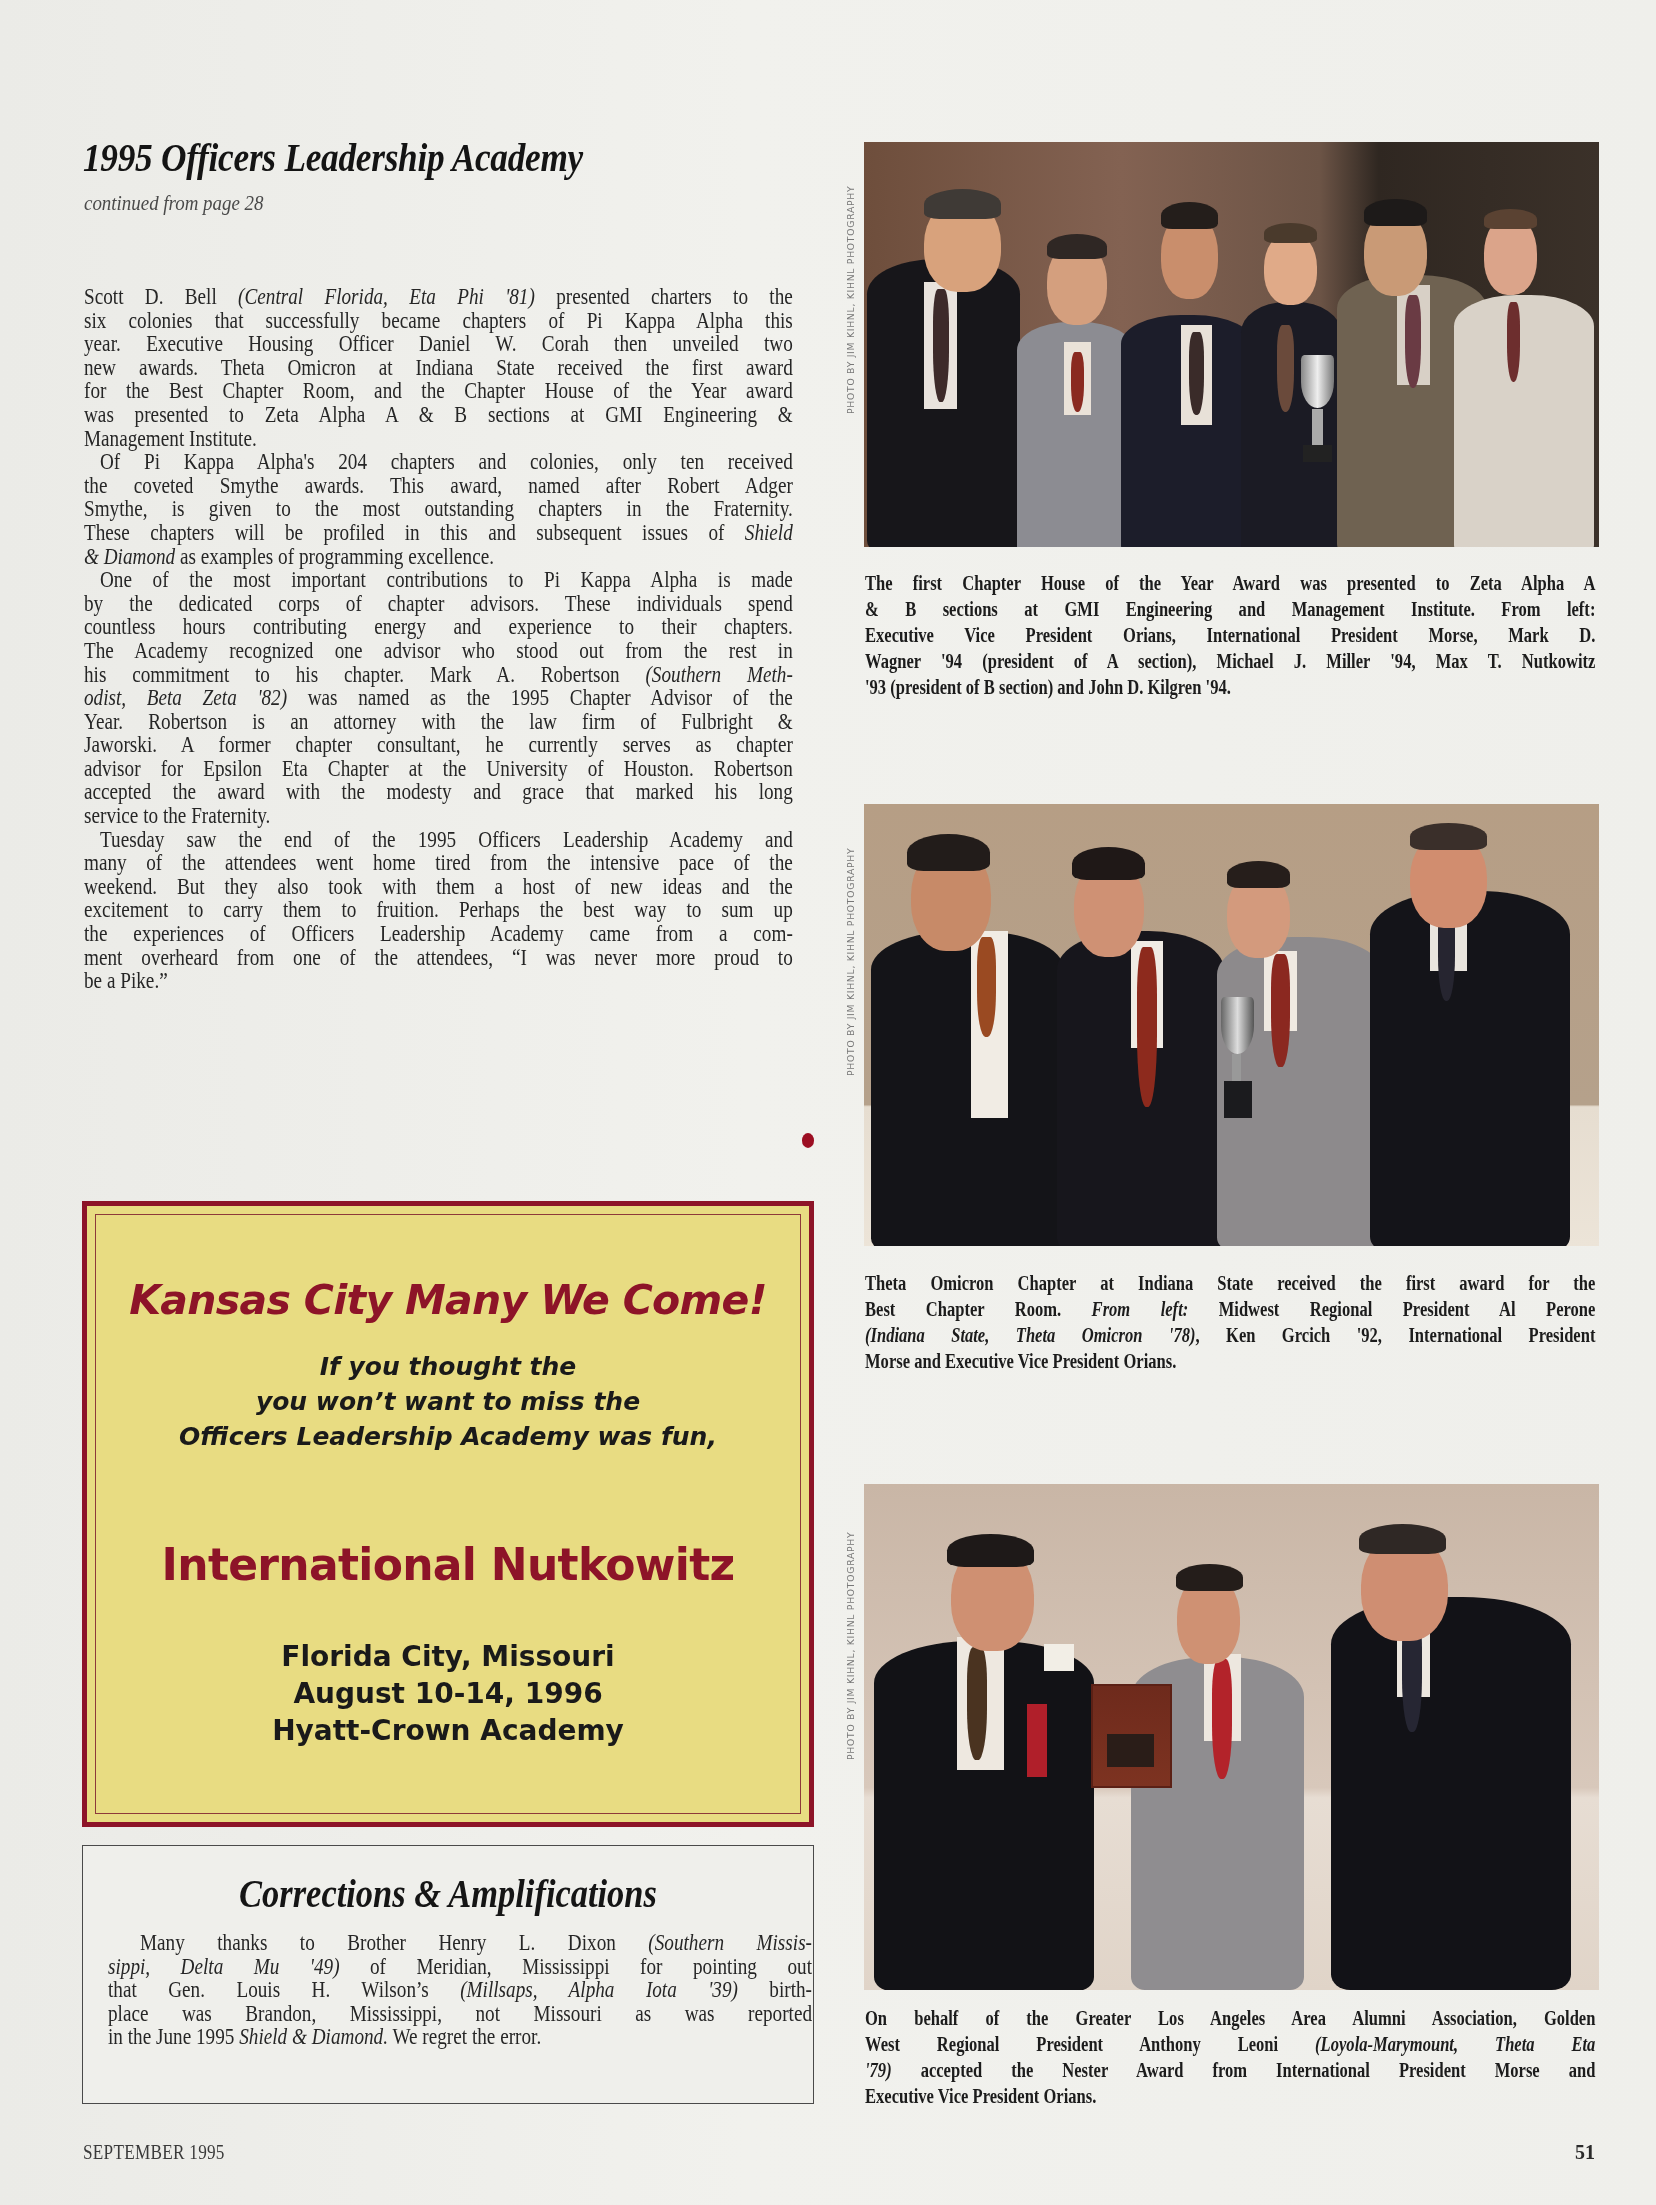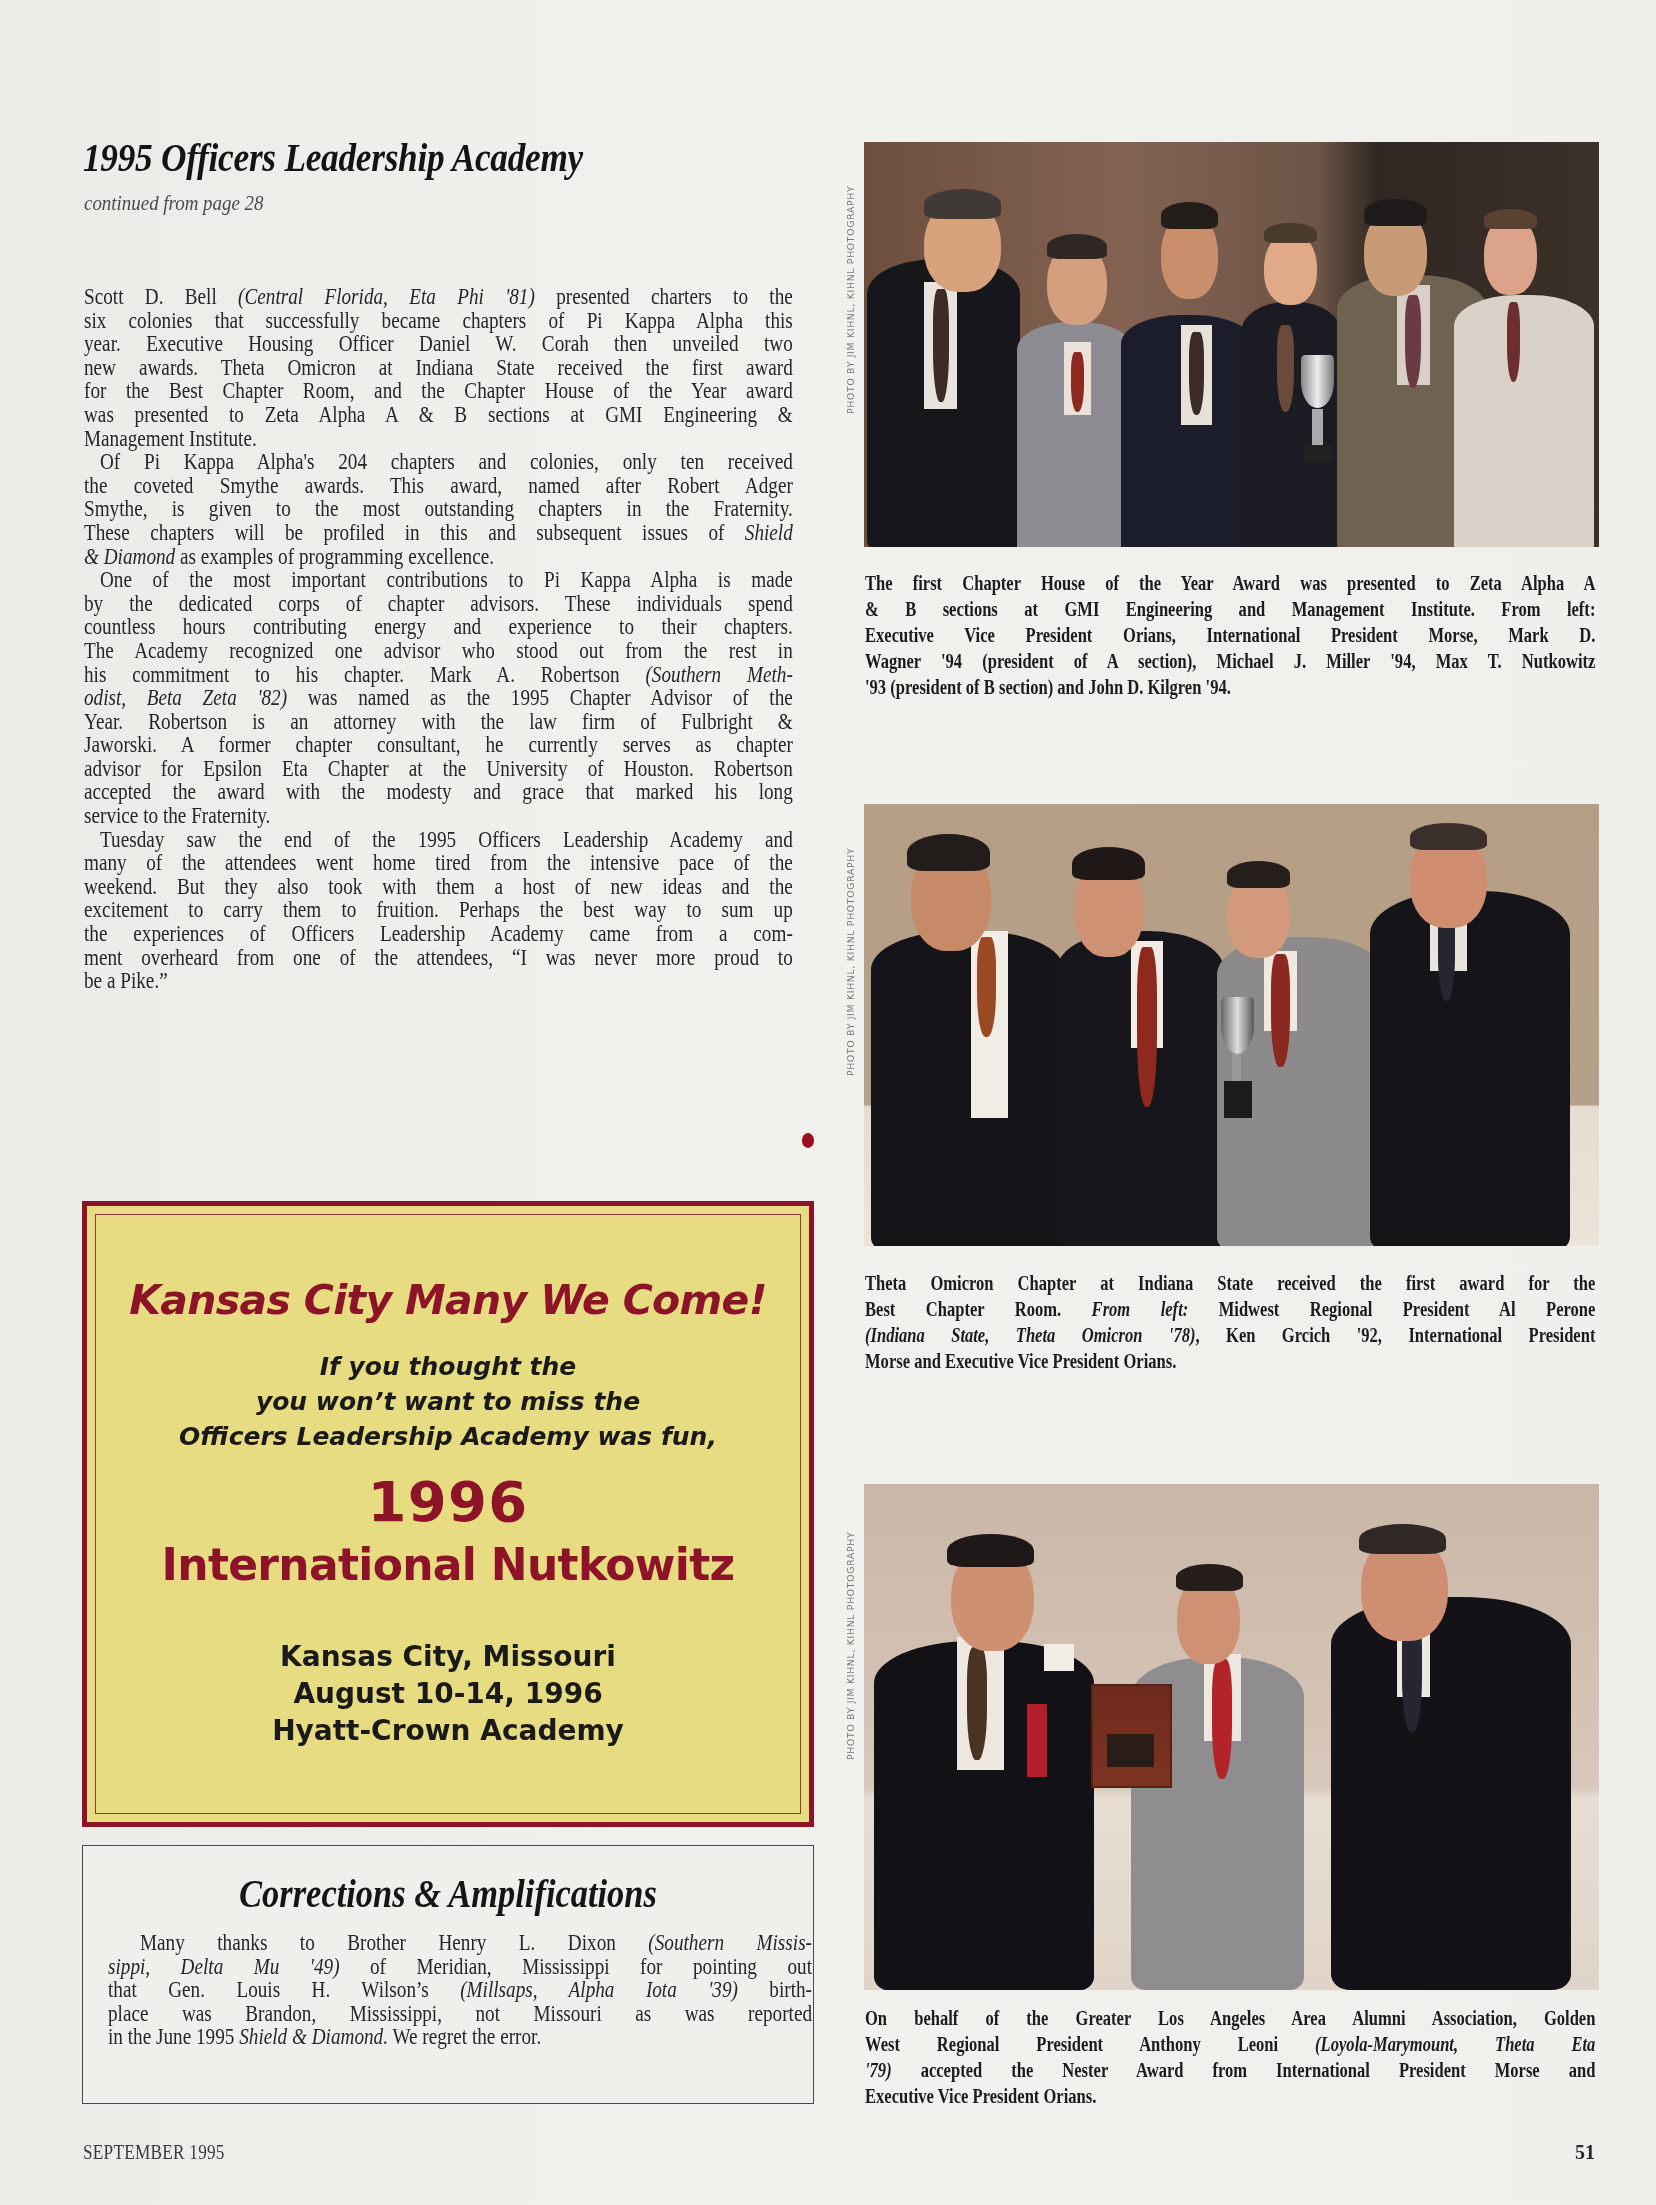--- a/index.html
+++ b/index.html
@@ -201,24 +201,23 @@
 <div class="end-mark"></div>
 
 <div class="ad-box">
   <div class="ad-inner"></div>
   <div class="ad-headline">Kansas City Many We Come!</div>
   <div class="ad-lead">
     <div>If you thought the</div>
     <div>you won’t want to miss the</div>
     <div>Officers Leadership Academy was fun,</div>
   </div>
-  <div class="ad-year">1996</div>
   <div class="ad-event">International Nutkowitz</div>
   <div class="ad-details">
-    <div>Kansas City, Missouri</div>
+    <div>Florida City, Missouri</div>
     <div>August 10-14, 1996</div>
     <div>Hyatt-Crown Academy</div>
   </div>
 </div>
 
 <div class="corrections-box">
   <div class="corrections-title">Corrections &amp; Amplifications</div>
   <div class="corrections-body" id="corrections-body">
       <span class="line first" style="padding-left: 20px;">Many thanks to Brother Henry L. Dixon <i>(Southern Missis-</i></span>
       <span class="line"><i>sippi, Delta Mu '49)</i> of Meridian, Mississippi for pointing out</span>

